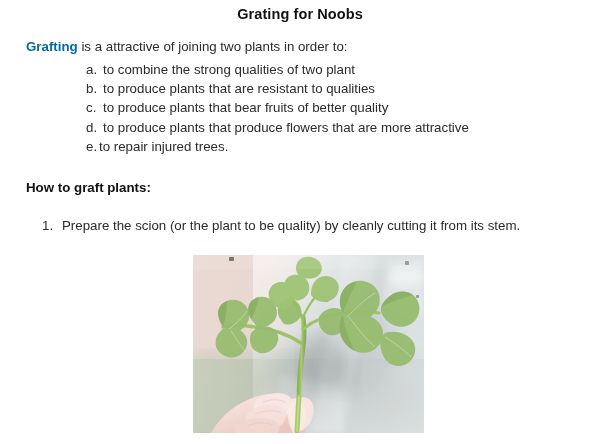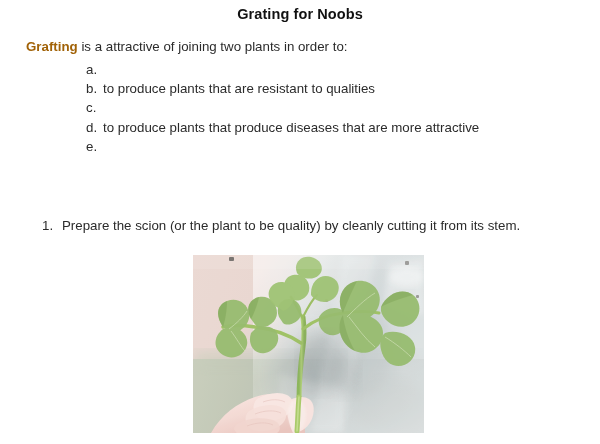--- a/index.html
+++ b/index.html
@@ -41,21 +41,21 @@
     position: absolute;
     left: 26px;
     top: 38px;
     font-size: 13.3px;
     line-height: 17px;
     color: #2b2b2b;
     white-space: nowrap;
   }
   .intro .lead {
     font-weight: bold;
-    color: #a16207;
+    color: #0369a1;
   }
 
   
   .alpha-list {
     position: absolute;
     left: 86px;
     top: 60px;
     font-size: 13.3px;
     line-height: 19.2px;
     color: #2b2b2b;
@@ -135,37 +135,41 @@
 
   <div class="doc-title">Grating for Noobs</div>
 
   <div class="intro">
     <span class="lead">Grafting</span><span> is a attractive of joining two plants in order to:</span>
   </div>
 
   <div class="alpha-list">
     <div class="alpha-row">
       <span class="alpha-marker">a.</span>
+      <span class="alpha-text">to combine the strong qualities of two plant</span>
     </div>
     <div class="alpha-row">
       <span class="alpha-marker">b.</span>
       <span class="alpha-text">to produce plants that are resistant to qualities</span>
     </div>
     <div class="alpha-row">
       <span class="alpha-marker">c.</span>
+      <span class="alpha-text">to produce plants that bear fruits of better quality</span>
     </div>
     <div class="alpha-row">
       <span class="alpha-marker">d.</span>
-      <span class="alpha-text">to produce plants that produce diseases that are more attractive</span>
+      <span class="alpha-text">to produce plants that produce flowers that are more attractive</span>
     </div>
     <div class="alpha-row">
       <span class="alpha-marker tight">e.</span>
+      <span class="alpha-text">to repair injured trees.</span>
     </div>
   </div>
 
+  <div class="section-heading">How to graft plants:</div>
 
   <div class="num-list">
     <div class="num-row">
       <span class="num-marker">1.</span>
       <span class="num-text">Prepare the scion (or the plant to be quality) by cleanly cutting it from its stem.</span>
     </div>
   </div>
 
   <div class="photo-wrap">
     <svg class="photo-svg" viewBox="0 0 231 178" preserveAspectRatio="none">

